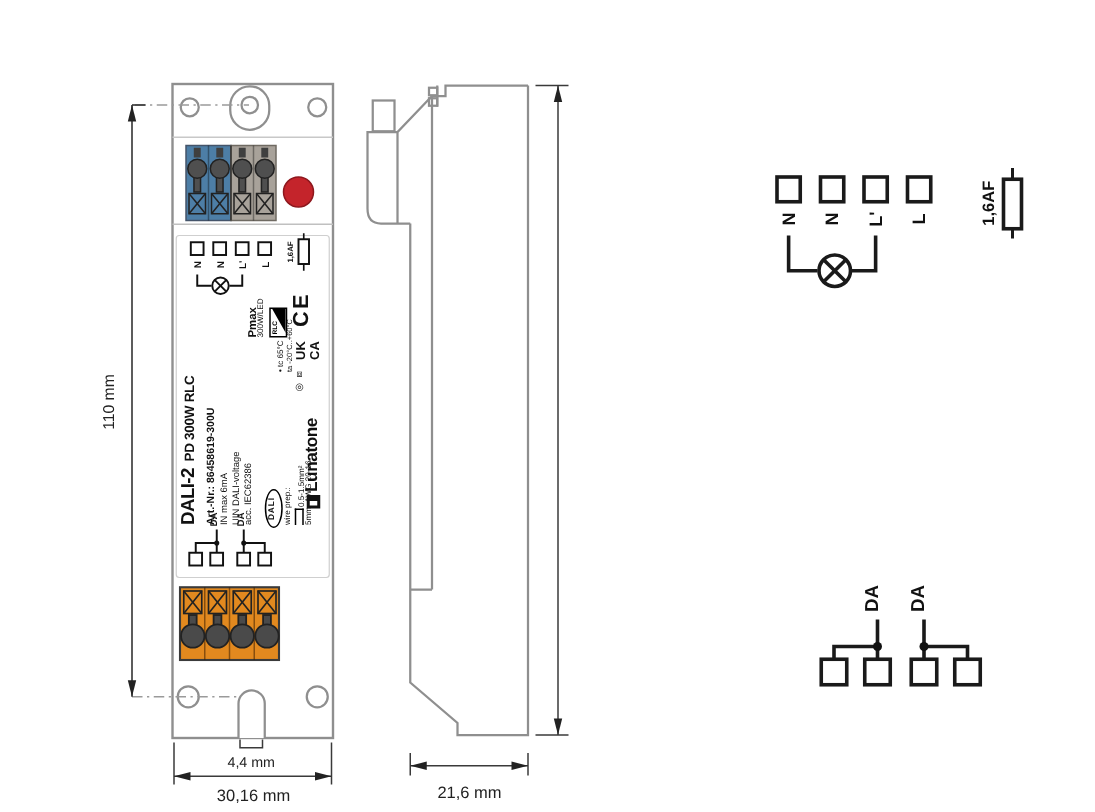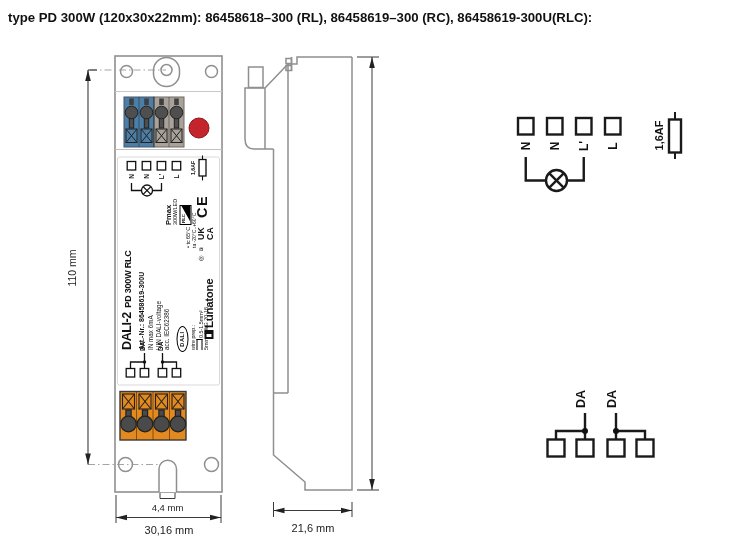--- a/index.html
+++ b/index.html
@@ -34,21 +34,20 @@
   .brand{font-size:11.5px;font-weight:800;letter-spacing:-0.3px;}
   .sym{font-size:6.5px;letter-spacing:1px;}
   .wireicon{display:inline-block;width:10px;height:4px;border:0.8px solid #000;border-left:none;
         position:relative;top:0px;margin-right:1px;}
 </style>
 </head>
 <body>
 
 <div class="stage">
 
-  <div class="title">type PD 300W (120x30x22mm): 86458618–300 (RL), 86458619–300 (RC), 86458619-300U(RLC):</div>
 
   <svg width="730" height="541" viewBox="0 0 730 541">
 
     <g>
       <rect x="115" y="56" width="107" height="436" fill="#fff" stroke="#8f8f8f" stroke-width="1.6"></rect>
       <line x1="115" y1="91.5" x2="222" y2="91.5" stroke="#c8c8c8" stroke-width="1"></line>
       <line x1="115" y1="149.5" x2="222" y2="149.5" stroke="#c0c0c0" stroke-width="1"></line>
 
       <circle cx="126.5" cy="71.5" r="6" fill="#fff" stroke="#8f8f8f" stroke-width="1.5"></circle>
       <circle cx="211.5" cy="71.5" r="6" fill="#fff" stroke="#8f8f8f" stroke-width="1.5"></circle>

